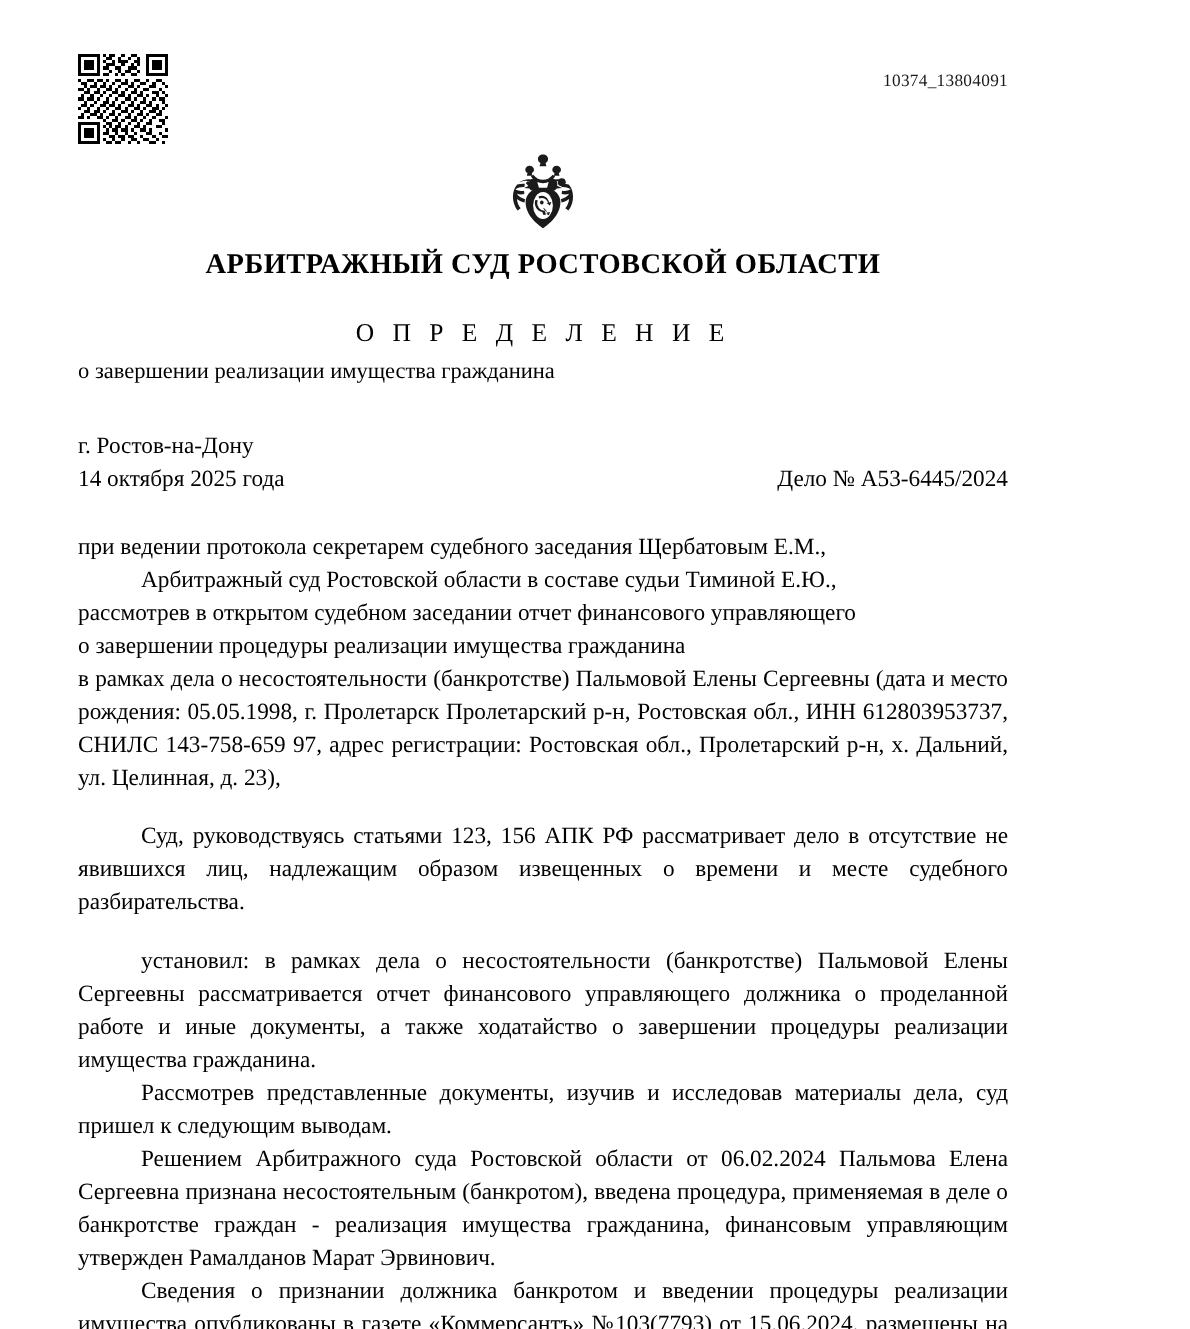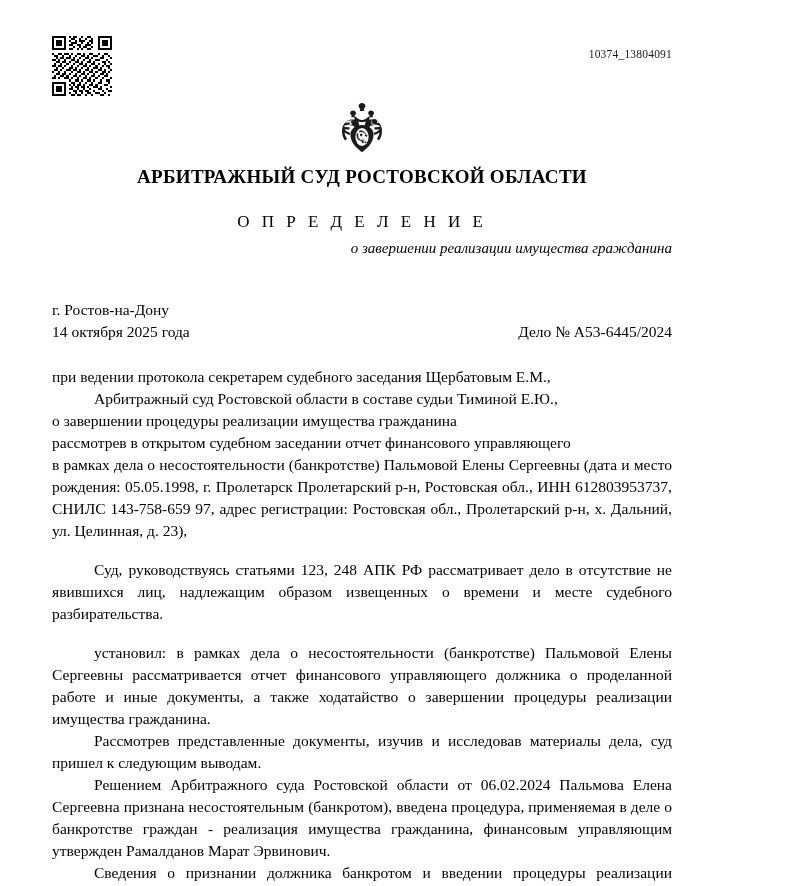--- a/index.html
+++ b/index.html
@@ -65,29 +65,28 @@
     margin-top: 6px;
   }
   .doc-type {
     text-align: center;
     font-size: 17px;
     font-weight: normal;
     letter-spacing: 4px;
     margin-top: 24px;
   }
   .doc-subtitle {
-    text-align: right;
+    text-align: left;
     font-size: 15px;
     margin-top: 8px;
-    font-style: italic;
   }
 
   
   .meta {
-    margin-top: 42px;
+    margin-top: 30px;
     font-size: 15.5px;
     line-height: 1.45;
   }
   .meta .city {
     display: block;
   }
   .meta-row {
     display: flex;
     justify-content: space-between;
     align-items: baseline;
@@ -390,25 +389,25 @@
     <span class="city">г. Ростов-на-Дону</span>
     <div class="meta-row">
       <span class="date">14 октября 2025 года</span>
       <span class="case">Дело № А53-6445/2024</span>
     </div>
   </div>
 
   <div class="body-text">
     <p class="para">при ведении протокола секретарем судебного заседания Щербатовым Е.М.,</p>
     <p class="para indent">Арбитражный суд Ростовской области  в составе судьи Тиминой Е.Ю.,</p>
+    <p class="para">рассмотрев в открытом судебном заседании отчет финансового управляющего</p>
     <p class="para">о завершении процедуры реализации имущества гражданина</p>
-    <p class="para">рассмотрев в открытом судебном заседании отчет финансового управляющего</p>
     <p class="para">в рамках дела о несостоятельности (банкротстве) Пальмовой Елены Сергеевны (дата и место рождения:  05.05.1998, г.  Пролетарск Пролетарский р-н,  Ростовская обл., ИНН 612803953737, СНИЛС 143-758-659 97, адрес регистрации: Ростовская обл., Пролетарский р-н, х. Дальний, ул. Целинная, д. 23),</p>
     <div class="gap"></div>
-    <p class="para indent">Суд, руководствуясь статьями 123, 248 АПК РФ рассматривает дело в отсутствие не явившихся лиц, надлежащим образом извещенных о времени и месте судебного разбирательства.</p>
+    <p class="para indent">Суд, руководствуясь статьями 123, 156 АПК РФ рассматривает дело в отсутствие не явившихся лиц, надлежащим образом извещенных о времени и месте судебного разбирательства.</p>
     <div class="gap"></div>
     <p class="para indent">установил:  в  рамках  дела  о  несостоятельности  (банкротстве)  Пальмовой  Елены Сергеевны рассматривается отчет финансового управляющего должника о проделанной работе и иные документы, а также ходатайство о завершении процедуры реализации имущества гражданина.</p>
     <p class="para indent">Рассмотрев представленные документы, изучив и исследовав материалы дела, суд пришел к следующим выводам.</p>
     <p class="para indent">Решением Арбитражного суда Ростовской области от 06.02.2024 Пальмова Елена Сергеевна  признана  несостоятельным  (банкротом),  введена  процедура,  применяемая  в деле  о  банкротстве  граждан  -  реализация  имущества  гражданина,  финансовым управляющим утвержден Рамалданов Марат Эрвинович.</p>
     <p class="para indent">Сведения  о  признании  должника  банкротом  и  введении  процедуры  реализации имущества опубликованы в газете «Коммерсантъ» №103(7793) от 15.06.2024, размещены на ЕФРСБ 10.06.2024 (сообщение № 14599375).</p>
     <p class="para indent">В  рамках  осуществления  своих  полномочий,  в  соответствии  со  статьей 213.9 Федерального закона от 26.10.2002 № 127-ФЗ «О несостоятельности (банкротстве)» (далее –  Закон  о  банкротстве),  финансовым  управляющим  за  период  процедуры  реализации имущества гражданина были осуществлены следующие мероприятия: получены ответы из</p>
   </div>
 
 </div>
 

